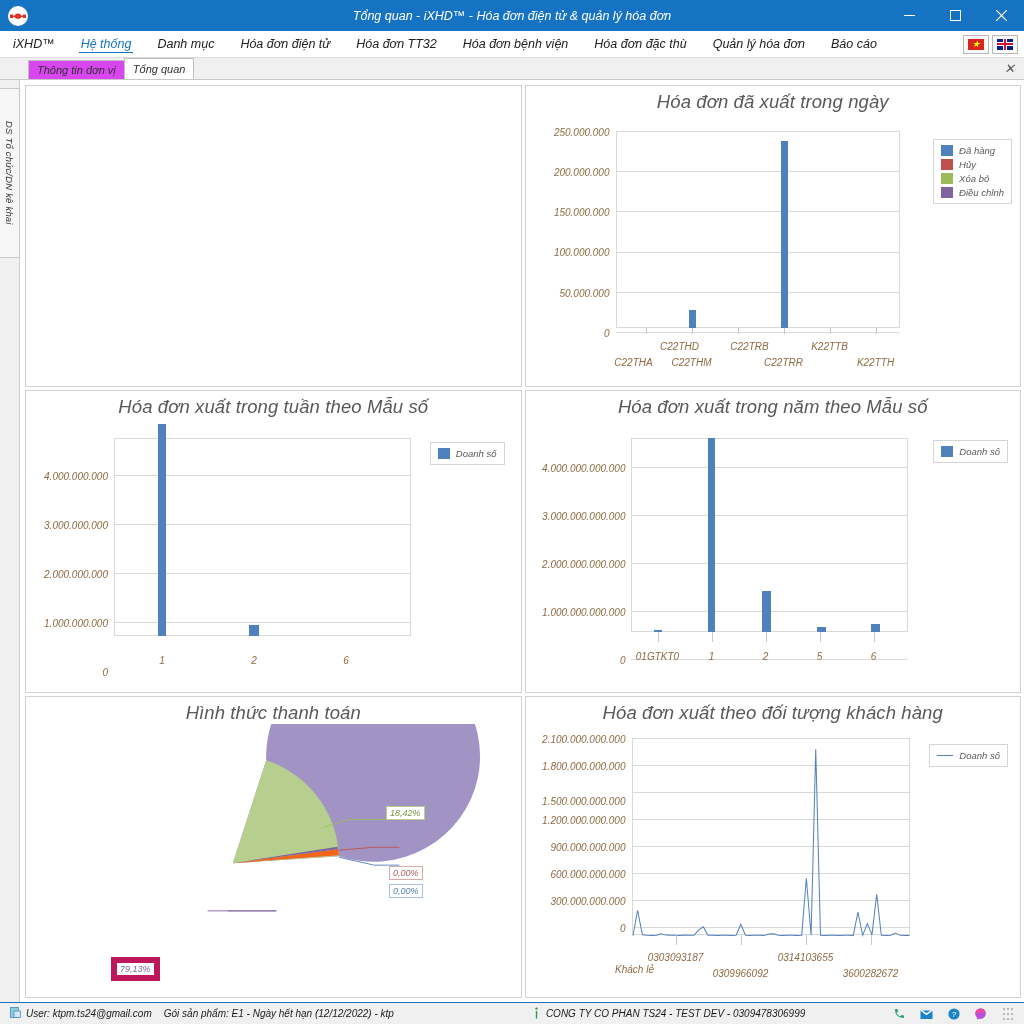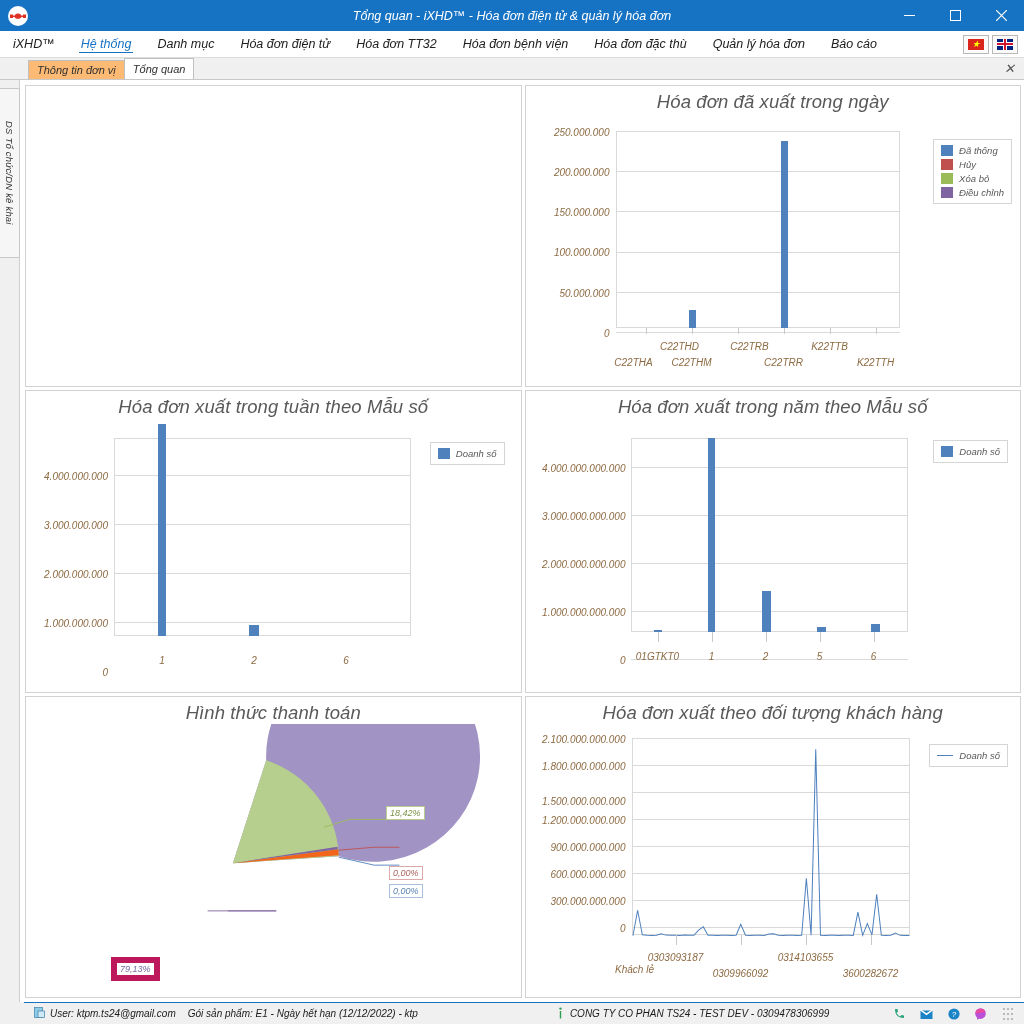--- a/index.html
+++ b/index.html
@@ -83,21 +83,21 @@
   
   .tabstrip {
     height: 22px; background: #f0f0f0; display: flex; align-items: flex-end;
     padding-left: 28px; position: relative; flex: 0 0 22px;
     border-bottom: 1px solid #c8c8c8;
   }
   .tab {
     height: 19px; padding: 0 8px; font-size: 11px; color: #303030;
     display: flex; align-items: center;
     border: 1px solid #c0c0c0; border-bottom: none;
-    background: #fdba74; margin-right: -1px;
+    background: #d946ef; margin-right: -1px;
   }
   .tab.active { background: #ffffff; height: 21px; position: relative; z-index: 2; }
   .tab-close {
     margin-left: auto; padding-right: 9px; color: #555; font-size: 13px;
     line-height: 1; align-self: center;
   }
 
   
   .body-area { flex: 1 1 auto; display: flex; position: relative; background: #ffffff; }
   .sidebar-tabs {
@@ -152,21 +152,21 @@
   .legend-label { font-size: 9.5px; color: #5a5a5a; white-space: nowrap; }
   .pie-label {
     position: absolute; font-size: 9px; padding: 1px 3px;
     background: #ffffff; white-space: nowrap;
   }
 
   
   .statusbar {
     height: 22px; background: #f0f0f0; border-top: 1px solid #1673c4;
     display: flex; align-items: center; font-size: 10px; color: #1a1a1a;
-    flex: 0 0 22px; padding: 0 4px; margin-left: 24px;
+    flex: 0 0 22px; padding: 0 4px;
   }
   .sb-item { display: flex; align-items: center; gap: 5px; padding: 0 6px; white-space: nowrap; }
   .sb-icons { margin-left: auto; display: flex; align-items: center; gap: 14px; padding-right: 6px; }
   .sb-ico { width: 13px; height: 13px; display: flex; align-items: center; justify-content: center; }
   .grip { display:grid; grid-template-columns: repeat(3,2px); gap:2px; opacity:.45; }
   .grip i { width:2px; height:2px; background:#777; display:block; }
 </style>
 </head>
 <body>
 
@@ -279,21 +279,21 @@
           <div class="axlabel x" style="left:109px;bottom:34px;width:90px;">C22THD</div>
           <div class="axlabel x" style="left:121px;bottom:18px;width:90px;">C22THM</div>
           <div class="axlabel x" style="left:161px;bottom:34px;width:90px;padding-left:36px;">C22TRB</div>
           <div class="axlabel x" style="left:213px;bottom:18px;width:90px;">C22TRR</div>
           <div class="axlabel x" style="left:259px;bottom:34px;width:90px;">K22TTB</div>
           <div class="axlabel x" style="left:305px;bottom:18px;width:90px;">K22TTH</div>
 
           <div class="legendbox" style="right:8px;top:26px;">
             <div class="legend-row">
                 <span class="legend-swatch" style="background:#4f81bd"></span>
-                <span class="legend-label">Đã thống</span>
+                <span class="legend-label">Đã hàng</span>
               </div>
             <div class="legend-row">
                 <span class="legend-swatch" style="background:#c0504d"></span>
                 <span class="legend-label">Hủy</span>
               </div>
             <div class="legend-row">
                 <span class="legend-swatch" style="background:#9bbb59"></span>
                 <span class="legend-label">Xóa bỏ</span>
               </div>
             <div class="legend-row">

